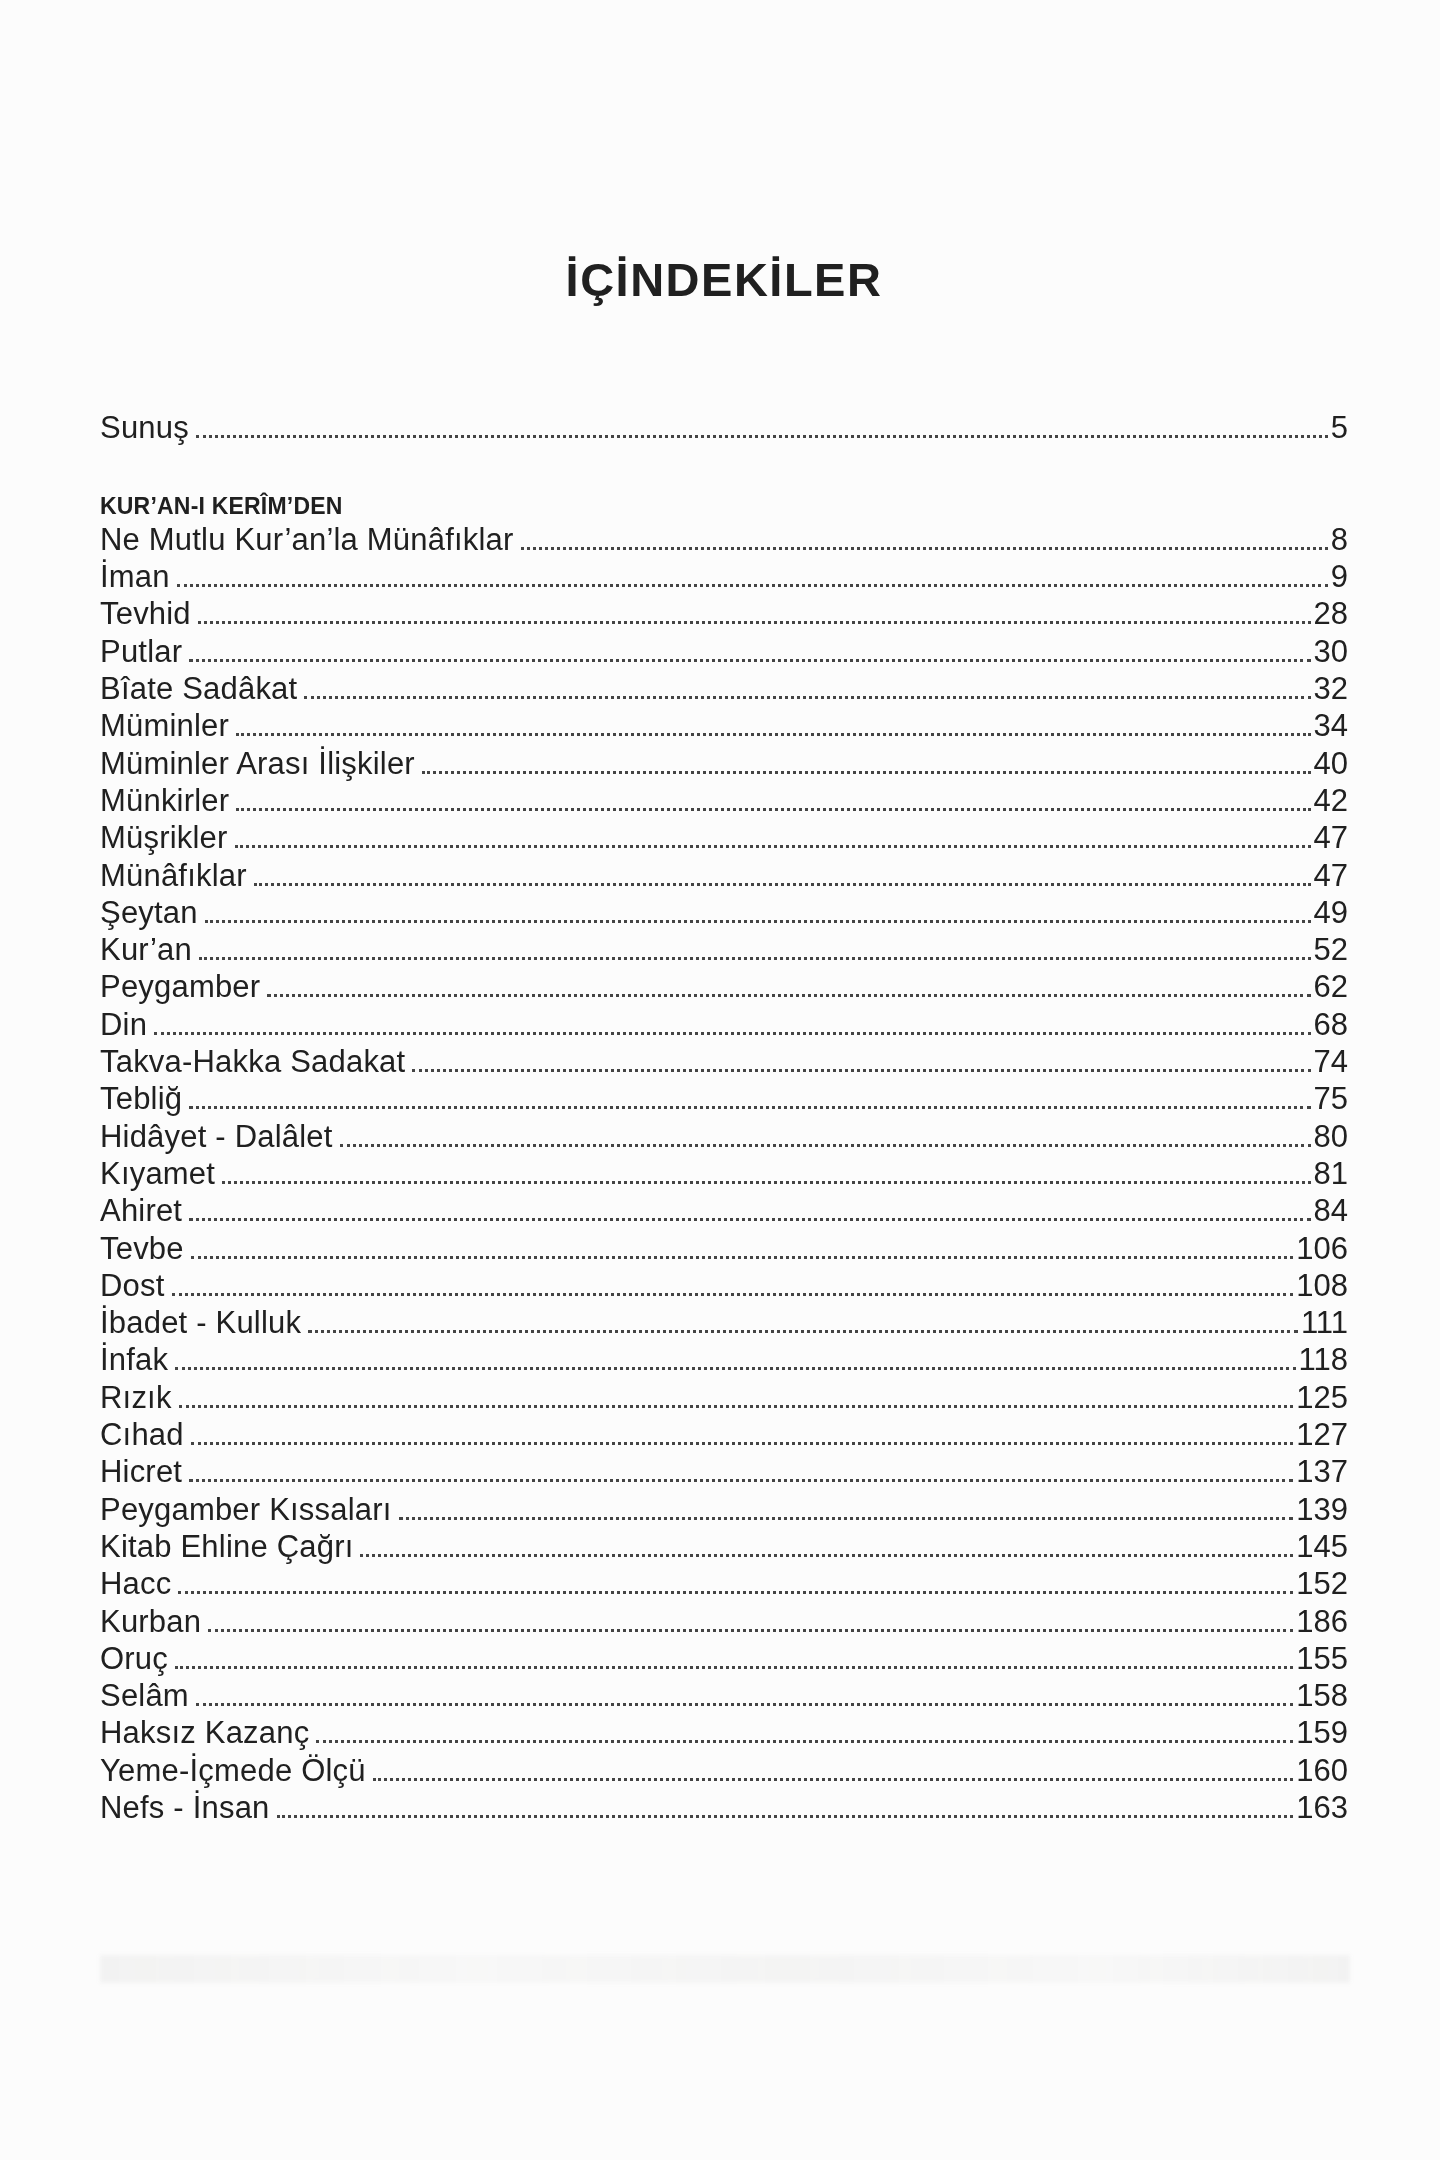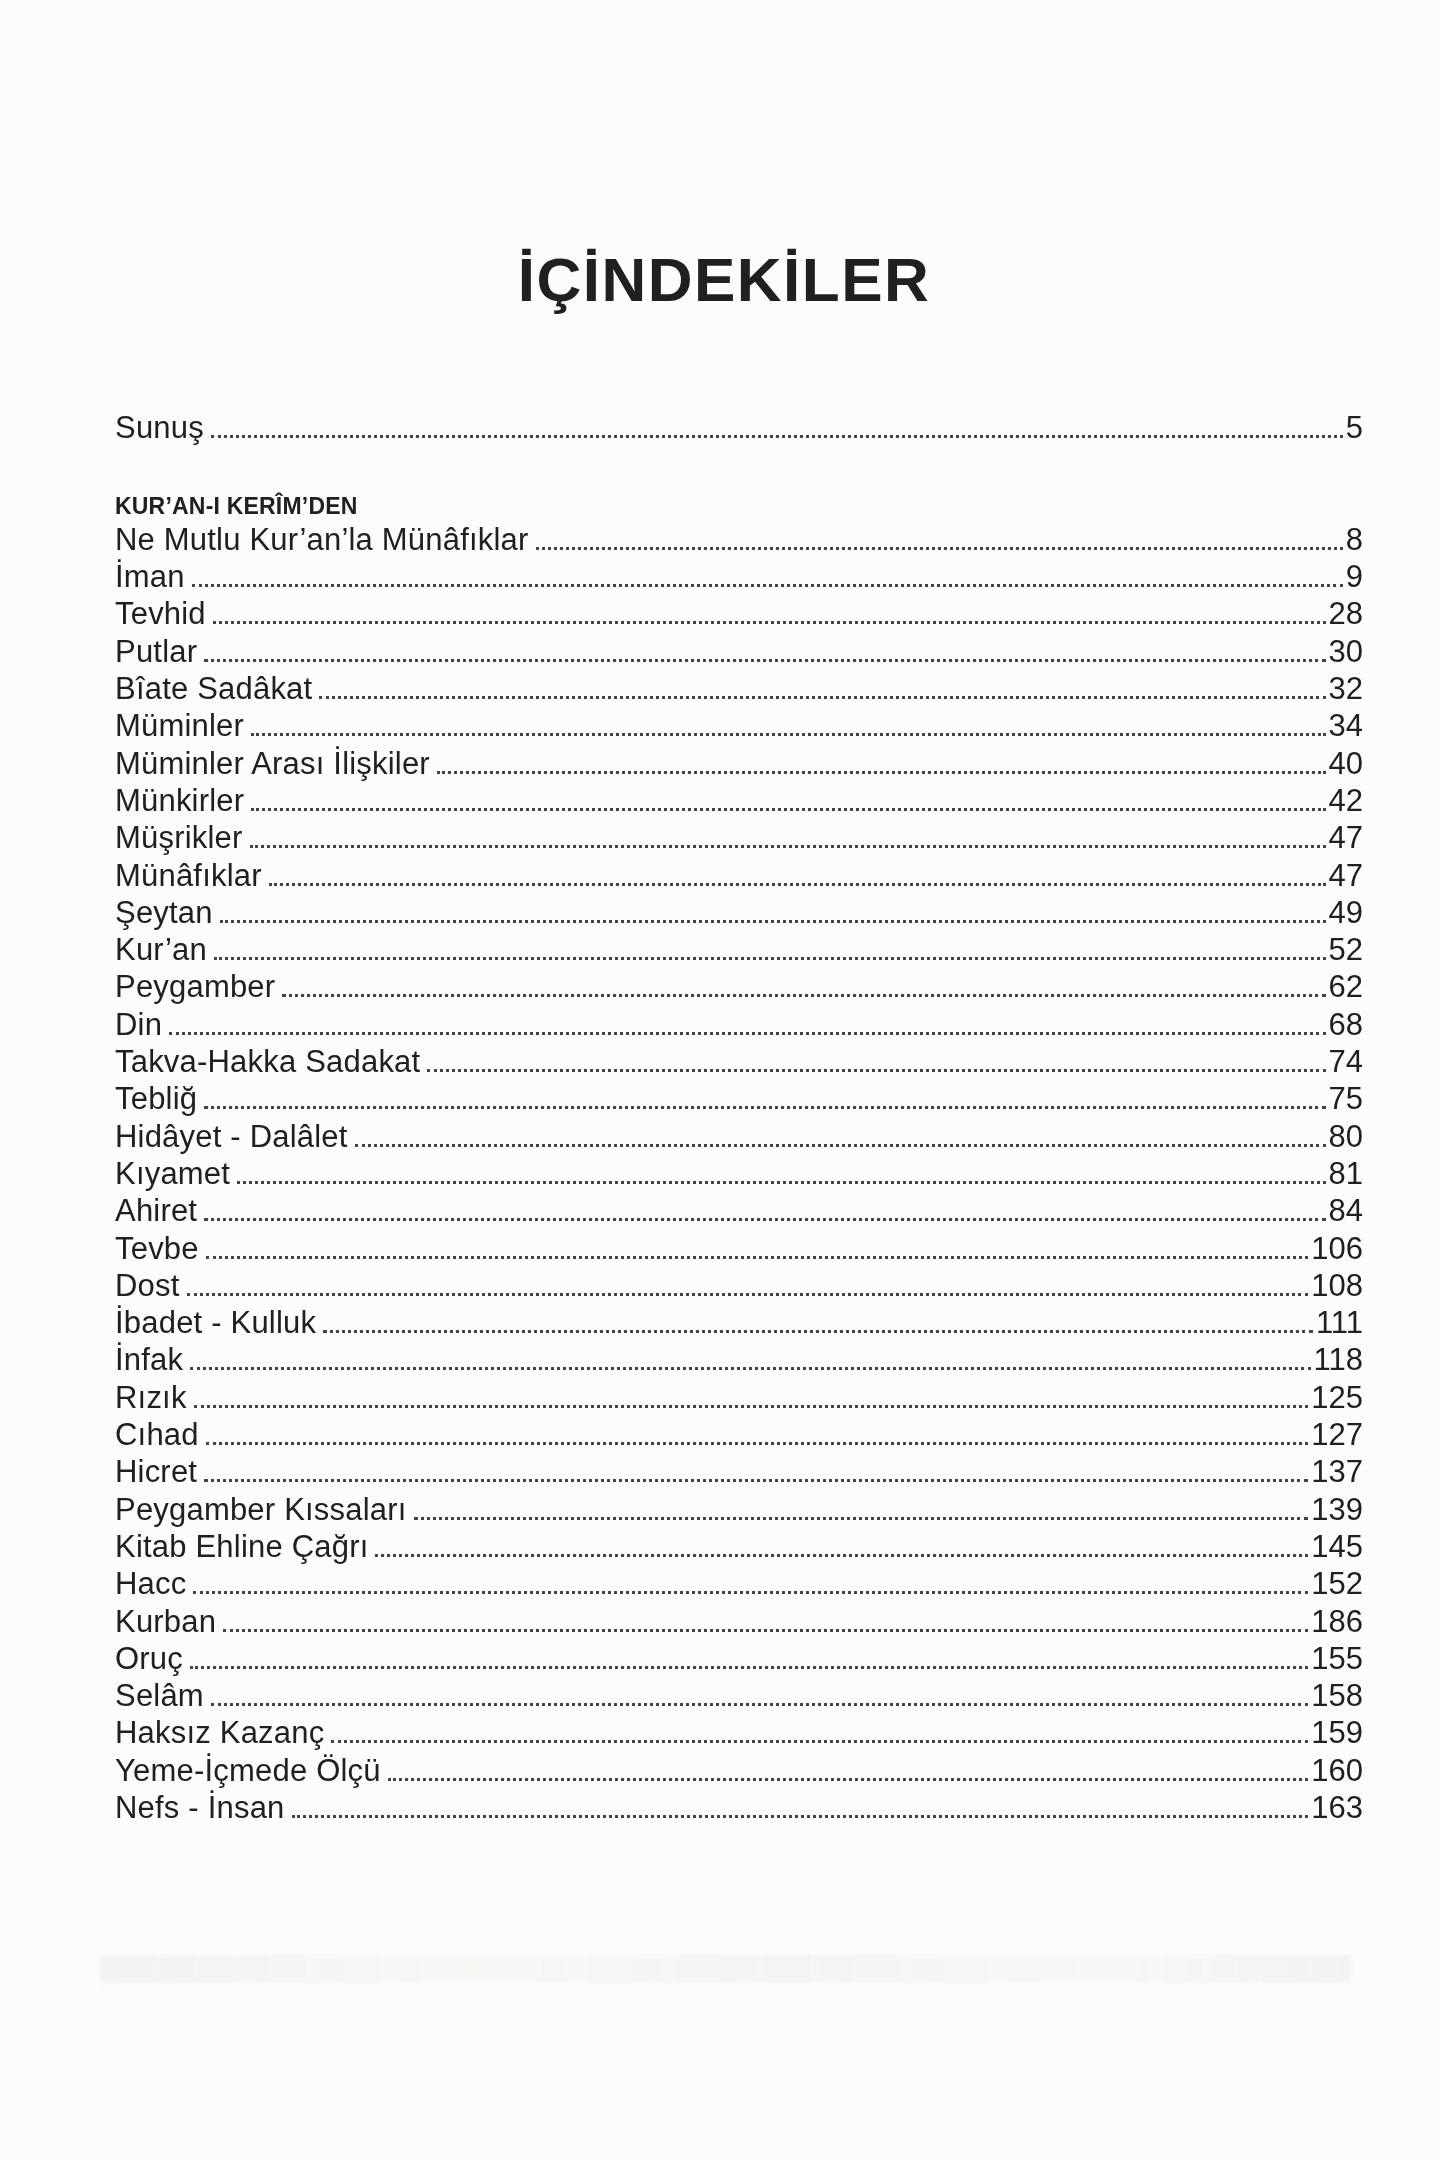--- a/index.html
+++ b/index.html
@@ -17,28 +17,27 @@
     background:var(--bg);
     box-sizing:border-box;
     padding:252px 92px 0 100px;
     font-family:"Liberation Sans", sans-serif;
     color:var(--text);
     overflow:hidden;
   }
   .doc-title{
     margin:0 0 100px 0;
     text-align:center;
-    font-size:62px;
+    font-size:47px;
     line-height:56px;
     font-weight:bold;
     letter-spacing:1.5px;
   }
   .toc{
     width:100%;
-    margin-left:15px;
   }
   .toc-section{margin:0;}
   .toc-section.with-gap{margin-top:37px;}
   .toc-heading{
     height:37.3px;
     display:flex;
     align-items:flex-end;
     font-size:23px;
     font-weight:bold;
     letter-spacing:0.2px;

